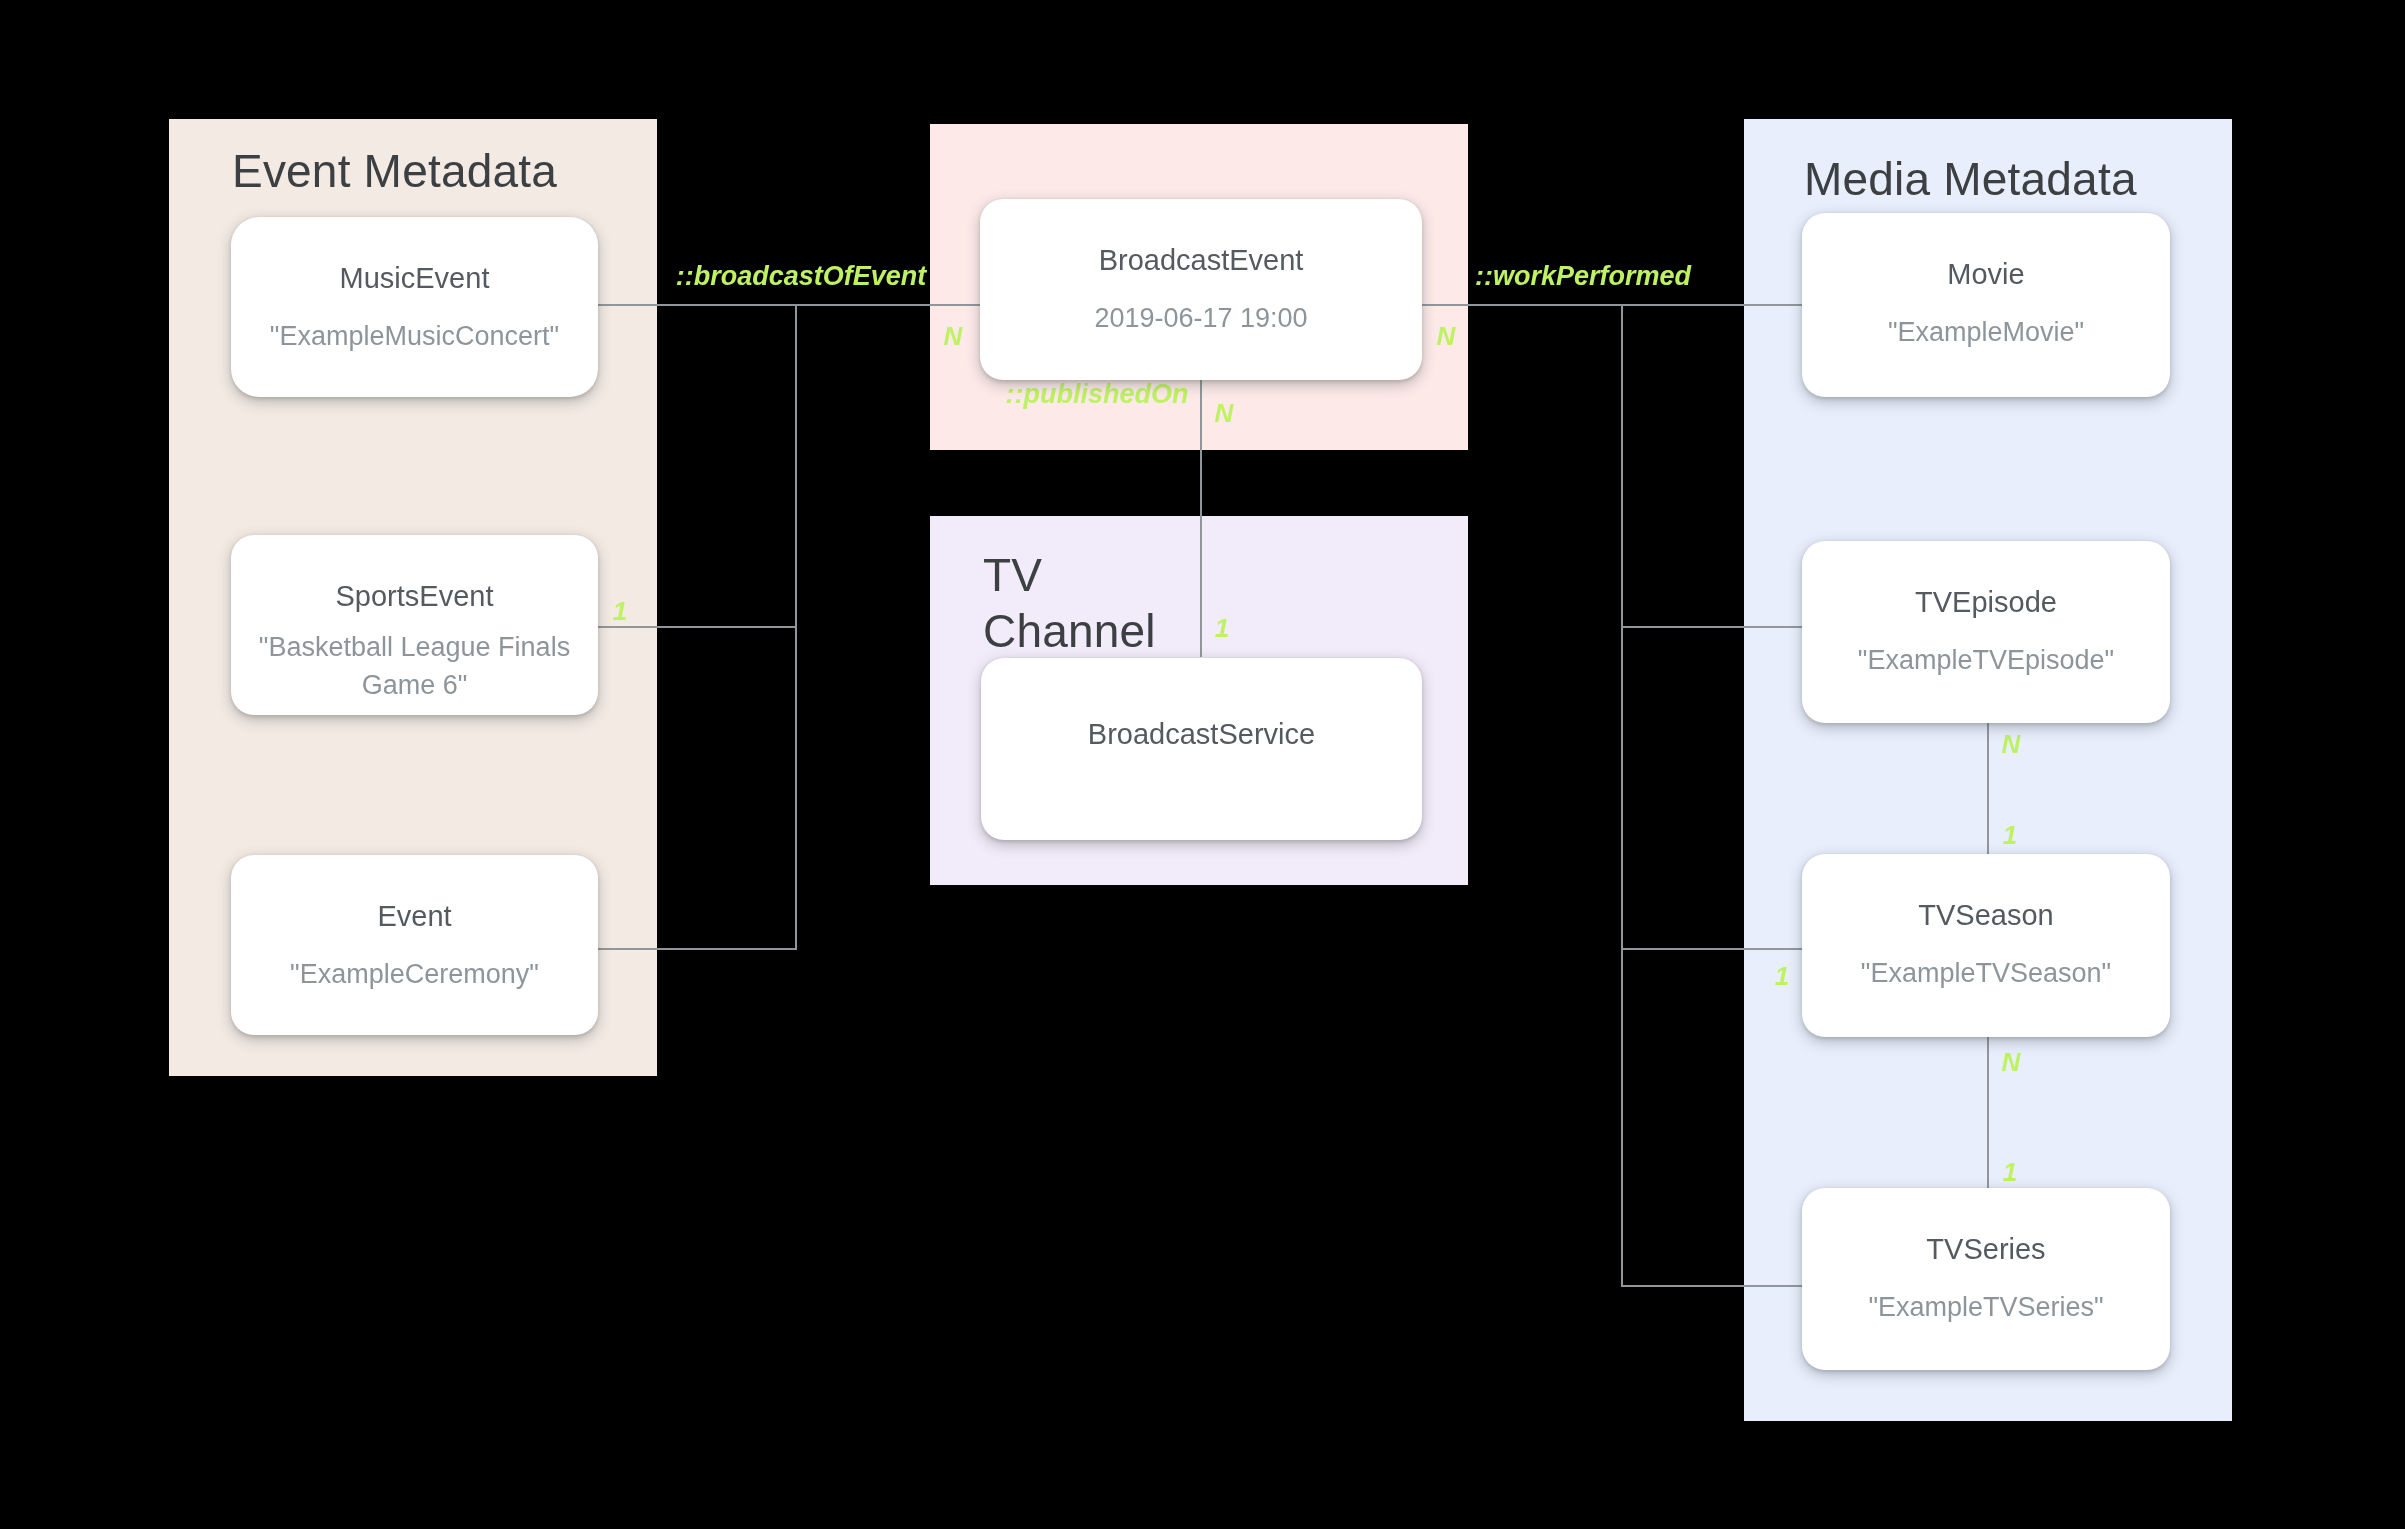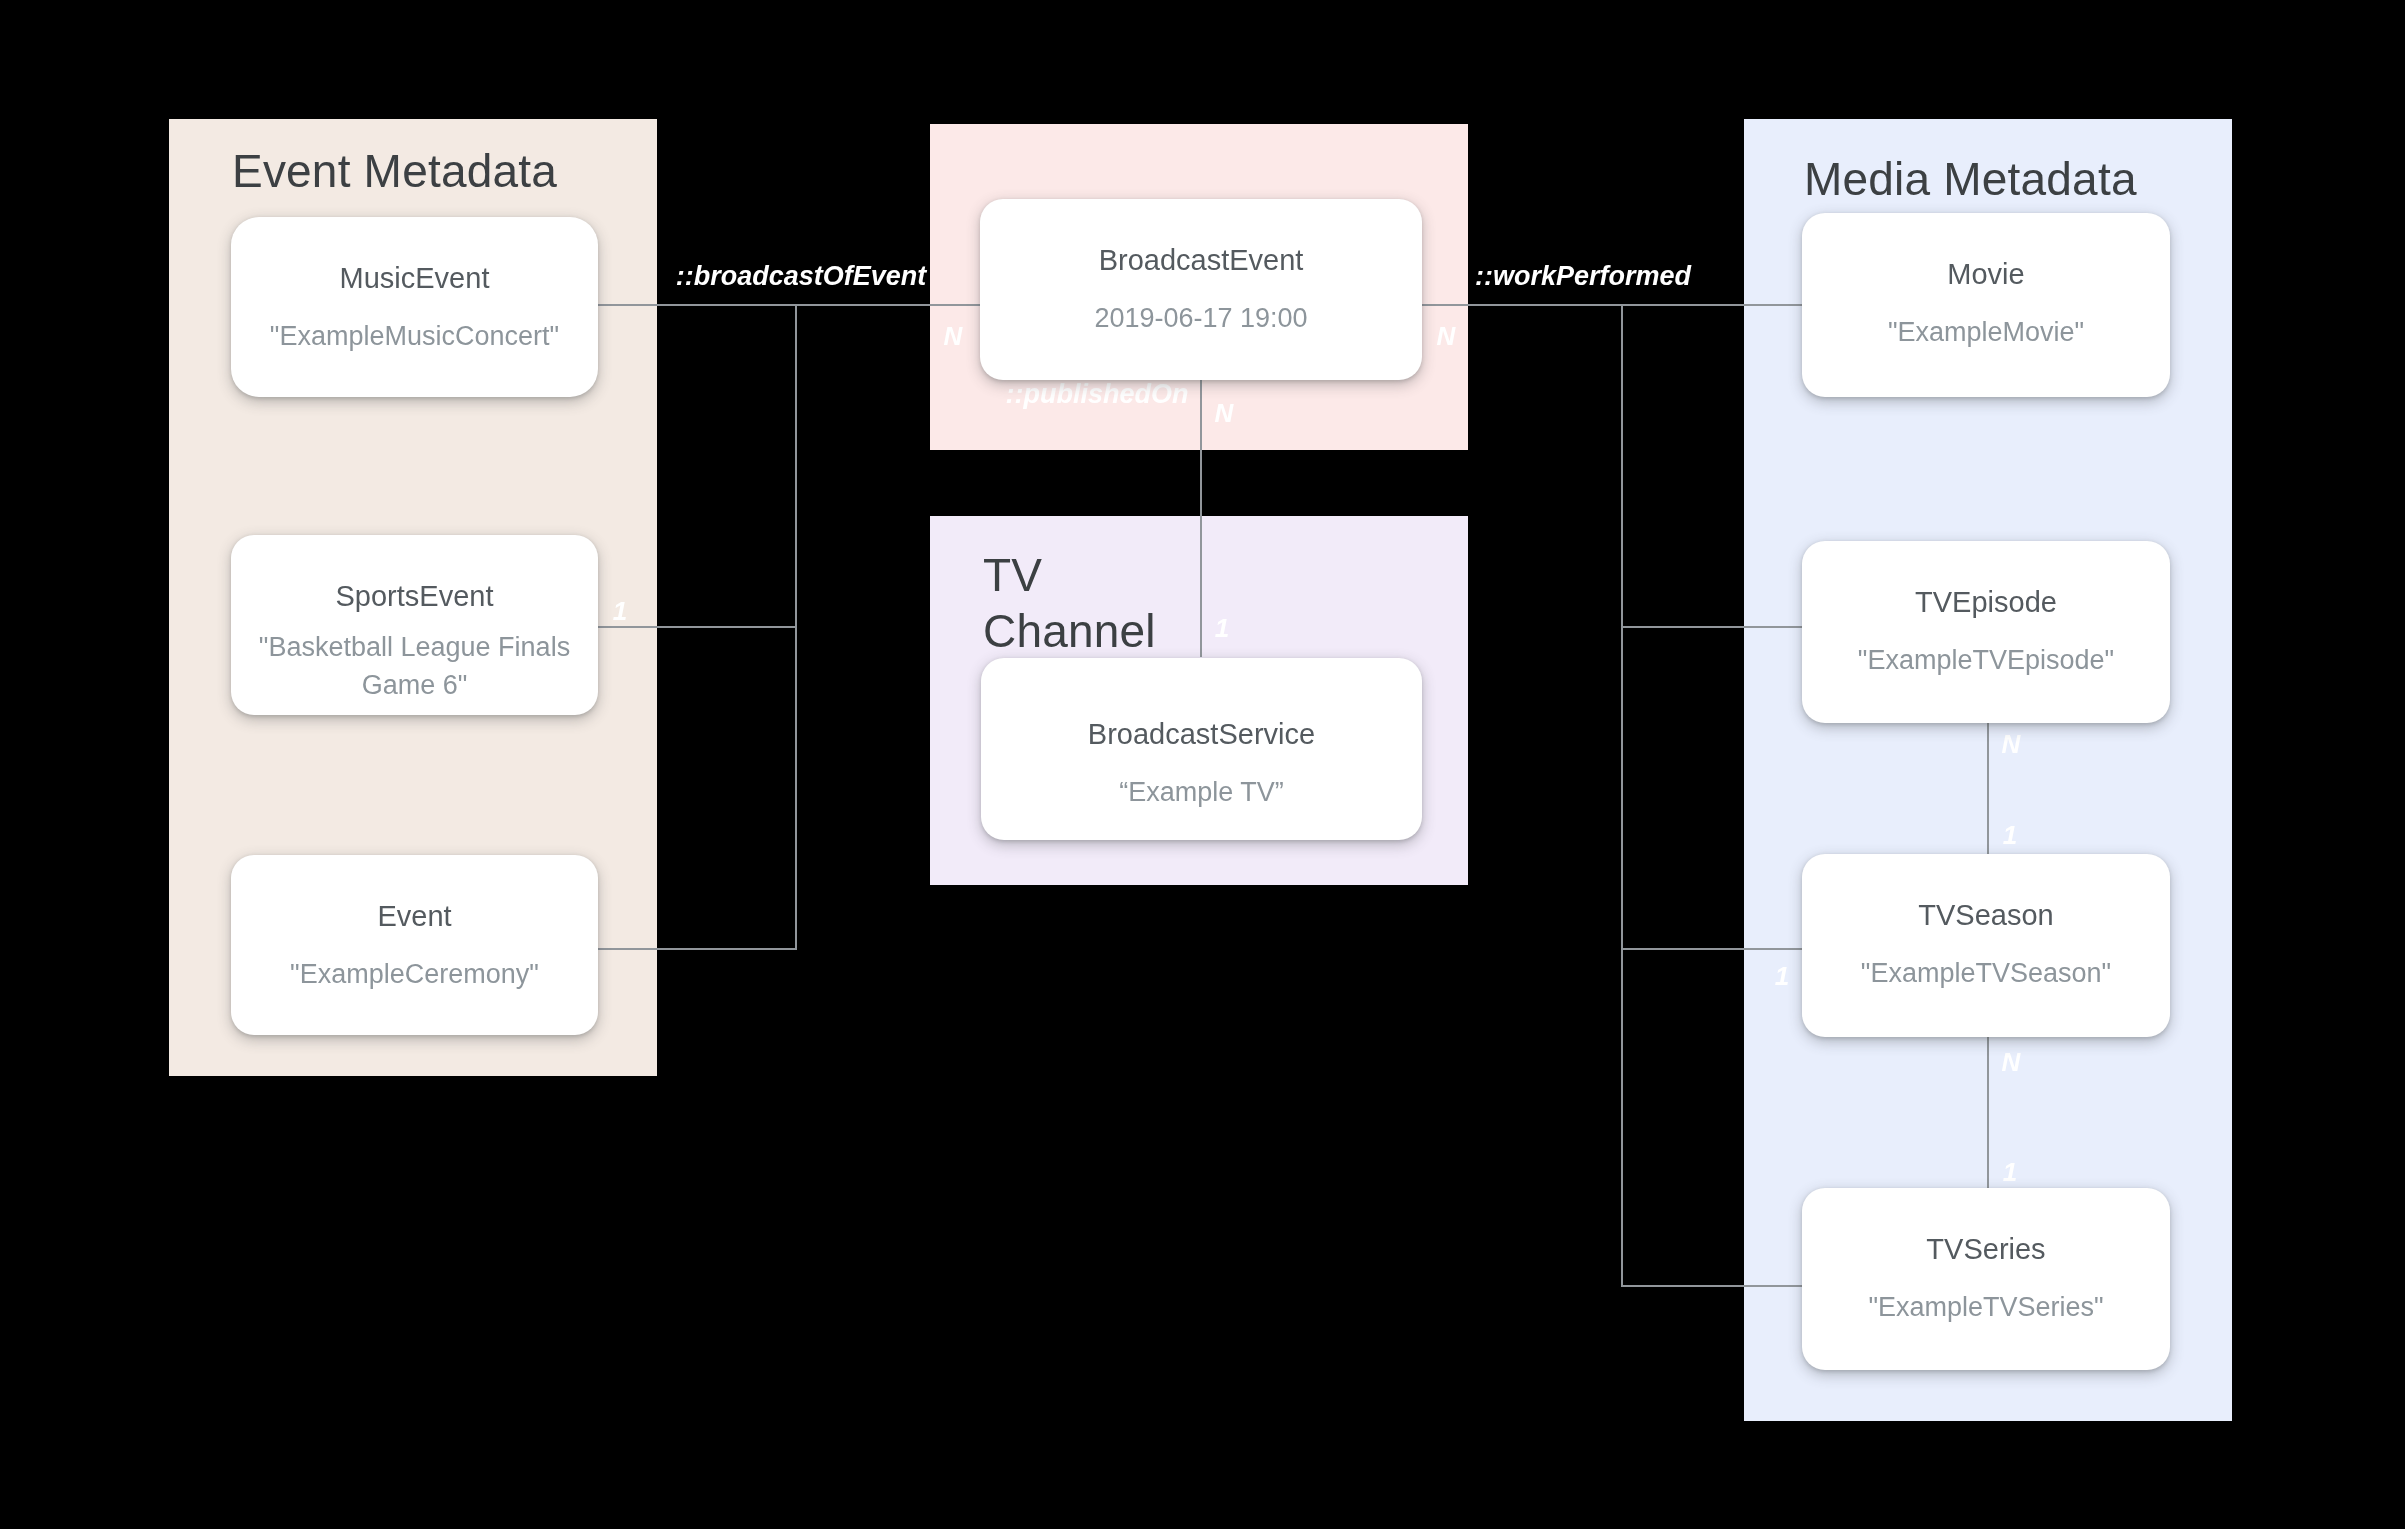--- a/index.html
+++ b/index.html
@@ -25,21 +25,21 @@
     position:absolute;top:119px;left:0;width:100%;transform:translateY(-50%);
     text-align:center;font-size:27px;line-height:1.42;color:#8d959b;
     box-sizing:border-box;padding:0 17px;
   }
   .card-subtitle.two-line{top:131px;}
   .card.svc .card-title{top:76px;}
   .card.svc .card-subtitle{top:134px;}
   .edge{position:absolute;background:#91969b;z-index:1;}
   .edge-label{
     position:absolute;transform:translate(-50%,-50%);z-index:2;
-    font-style:italic;font-weight:bold;color:#ffffff;font-size:27px;
+    font-style:italic;font-weight:bold;color:#bef264;font-size:27px;
     white-space:nowrap;
   }
   .cardinality{font-size:26px;}
 </style>
 </head>
 <body>
 
 <div class="panel" style="left:169px;top:119px;width:488px;height:957px;background:#f3eae3;"></div>
 <div class="panel" style="left:930px;top:124px;width:538px;height:326px;background:#fce9e8;"></div>
 <div class="panel" style="left:930px;top:516px;width:538px;height:369px;background:#f2ebf9;"></div>
@@ -93,21 +93,20 @@
   <div class="card-subtitle">"ExampleCeremony"</div>
 </div>
 
 <div class="card" style="left:980px;top:199px;width:442px;height:181px;">
   <div class="card-title">BroadcastEvent</div>
   <div class="card-subtitle">2019-06-17 19:00</div>
 </div>
 
 <div class="card svc" style="left:981px;top:658px;width:441px;height:182px;">
   <div class="card-title">BroadcastService</div>
-  <div class="card-subtitle">“Example TV”</div>
 </div>
 
 <div class="card" style="left:1802px;top:213px;width:368px;height:184px;">
   <div class="card-title">Movie</div>
   <div class="card-subtitle">"ExampleMovie"</div>
 </div>
 
 <div class="card" style="left:1802px;top:541px;width:368px;height:182px;">
   <div class="card-title">TVEpisode</div>
   <div class="card-subtitle">"ExampleTVEpisode"</div>

